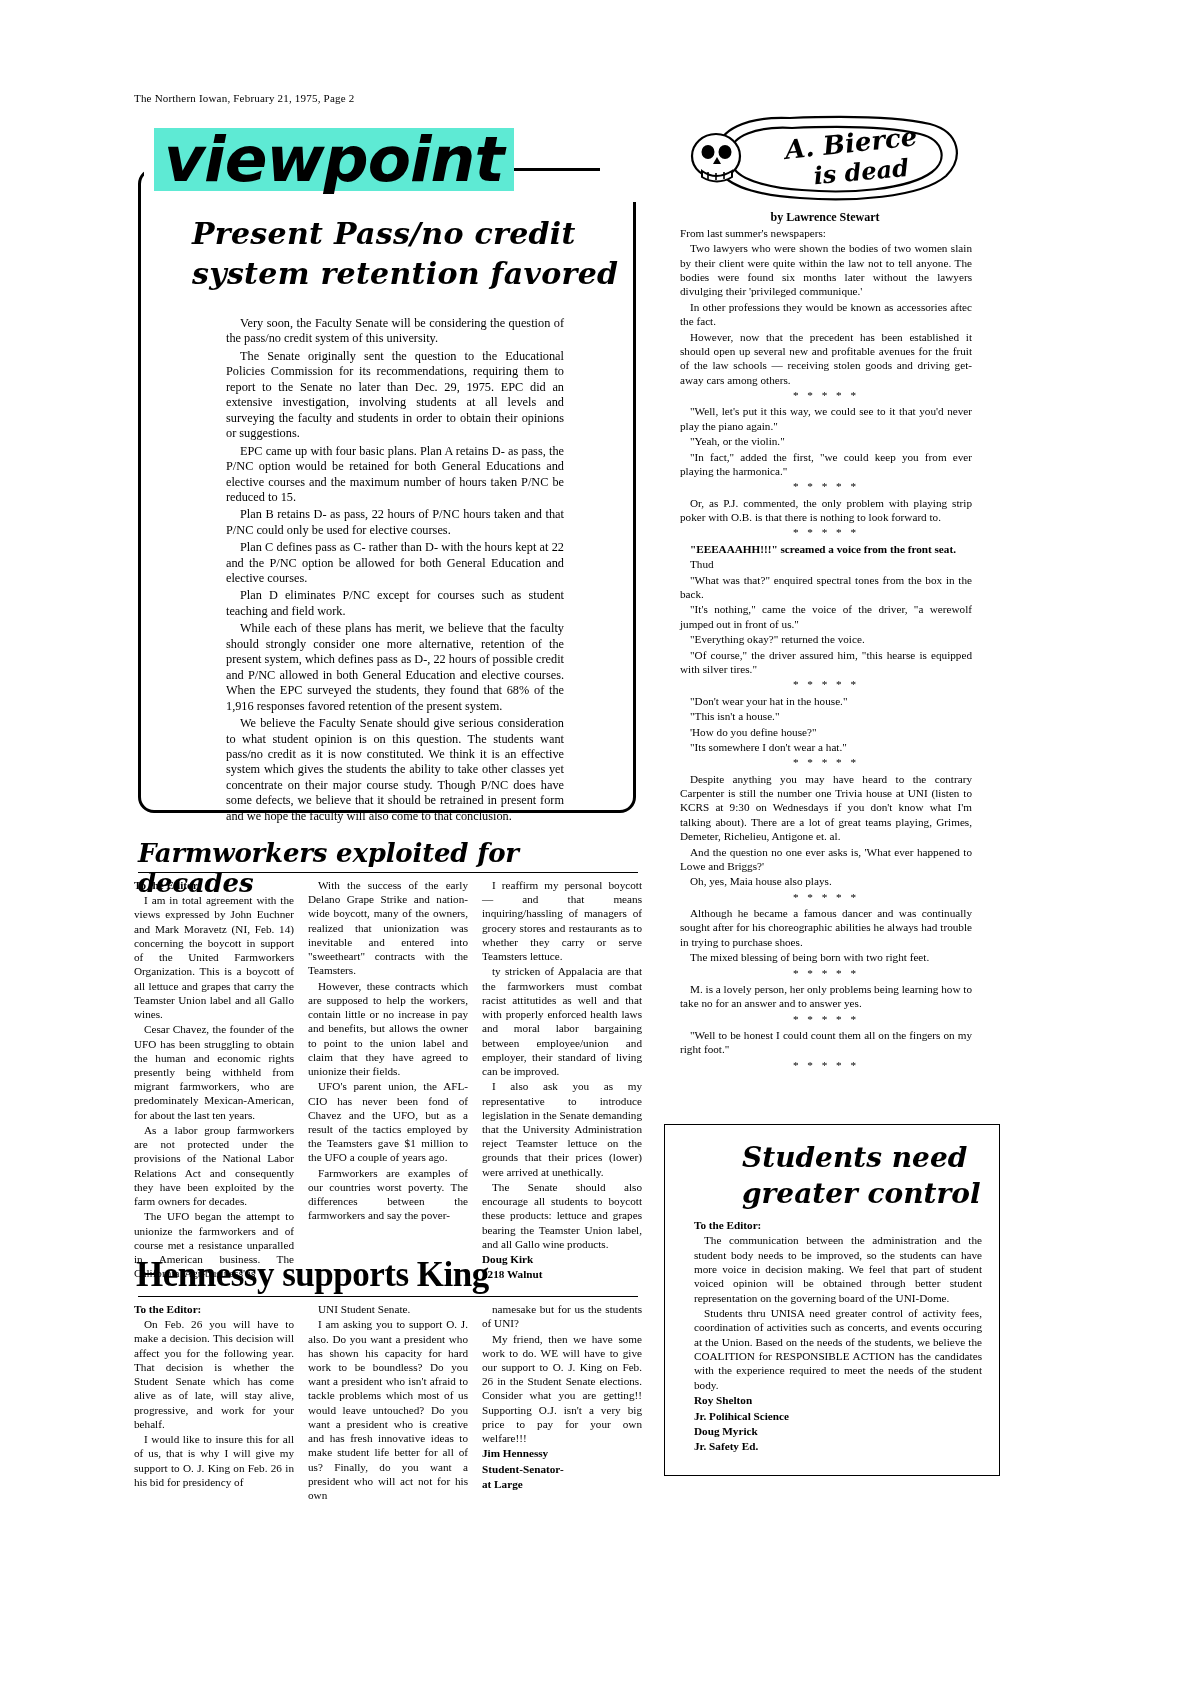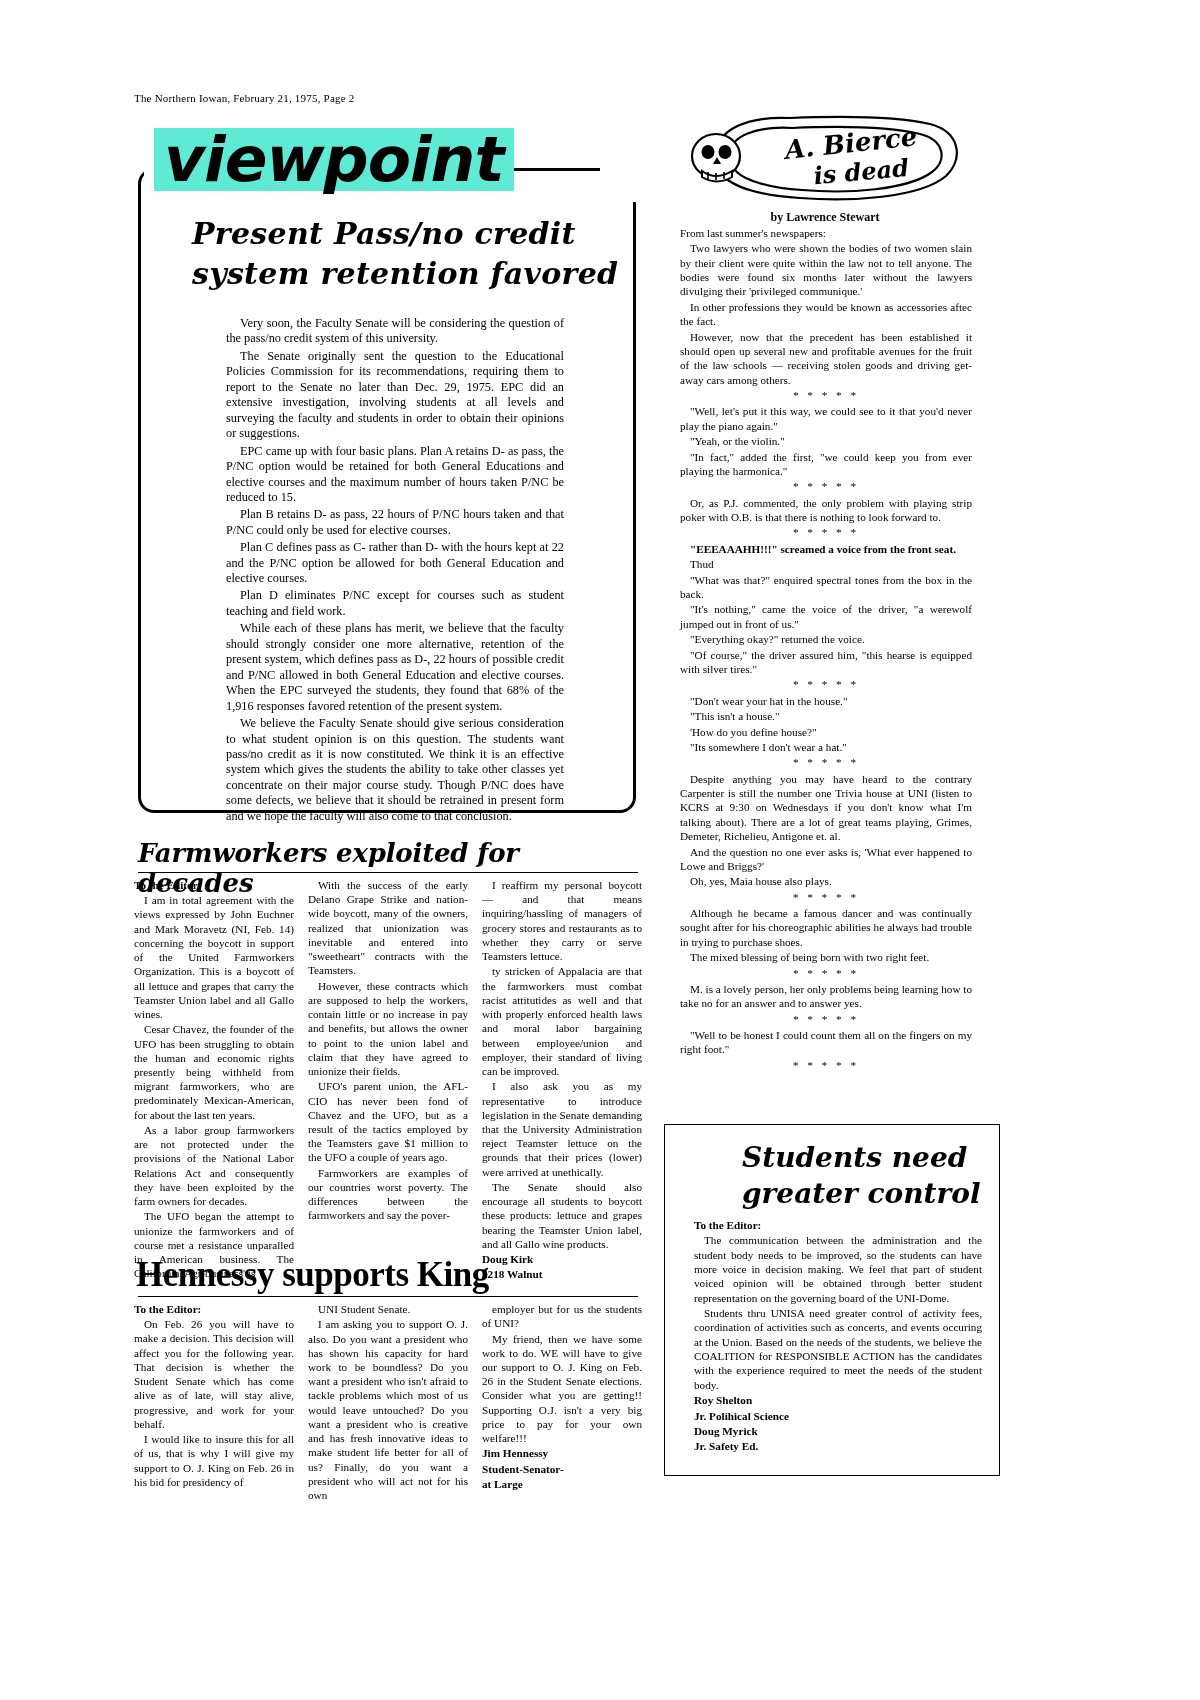--- a/index.html
+++ b/index.html
@@ -314,21 +314,21 @@
         </div>
     </div>
     <div class="col">
         <div id="hen-c2">
           <p class="noind">UNI Student Senate.</p>
           <p>I am asking you to support O. J. also. Do you want a president who has shown his capacity for hard work to be boundless? Do you want a president who isn't afraid to tackle problems which most of us would leave untouched? Do you want a president who is creative and has fresh innovative ideas to make student life better for all of us? Finally, do you want a president who will act not for his own</p>
         </div>
       </div>
     <div class="col">
       <div id="hen-c3">
-          <p class="noind">employer but for us the students of UNI?</p>
+          <p class="noind">namesake but for us the students of UNI?</p>
           <p>My friend, then we have some work to do. WE will have to give our support to O. J. King on Feb. 26 in the Student Senate elections. Consider what you are getting!! Supporting O.J. isn't a very big price to pay for your own welfare!!!</p>
         </div>
       <div id="hen-sig">
           <p class="sign">Jim Hennessy</p>
           <p class="sign">Student-Senator-</p>
           <p class="sign">at Large</p>
         </div>
     </div>
   </div>
 

